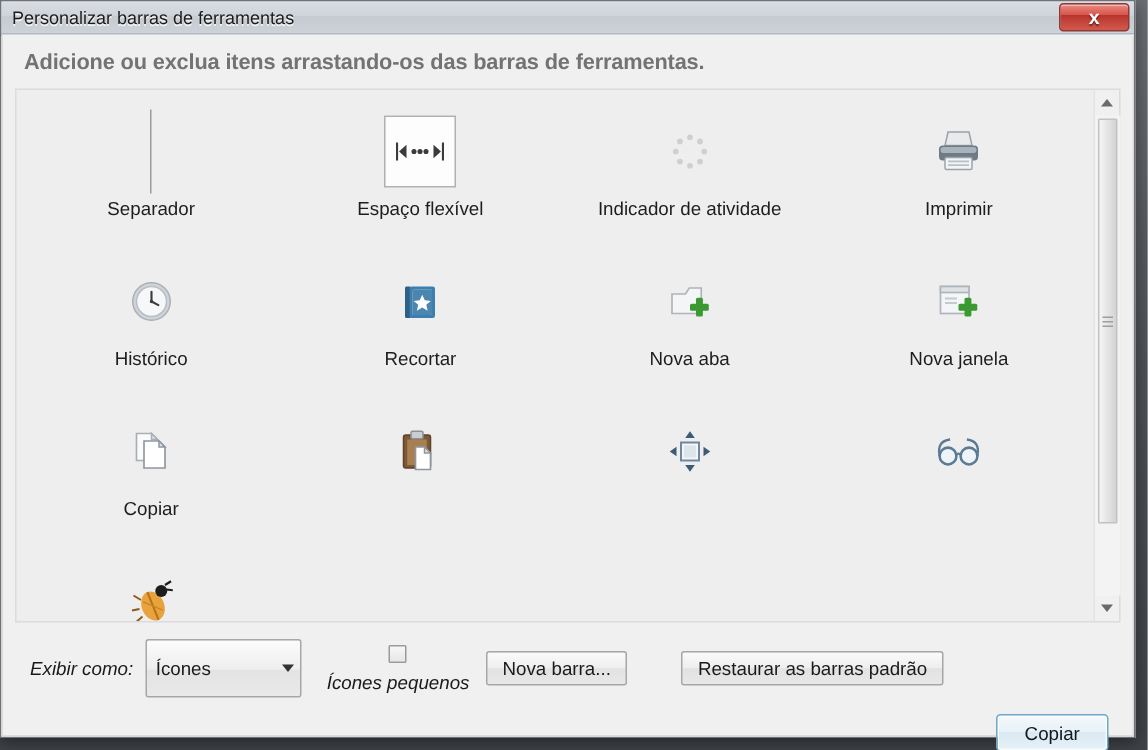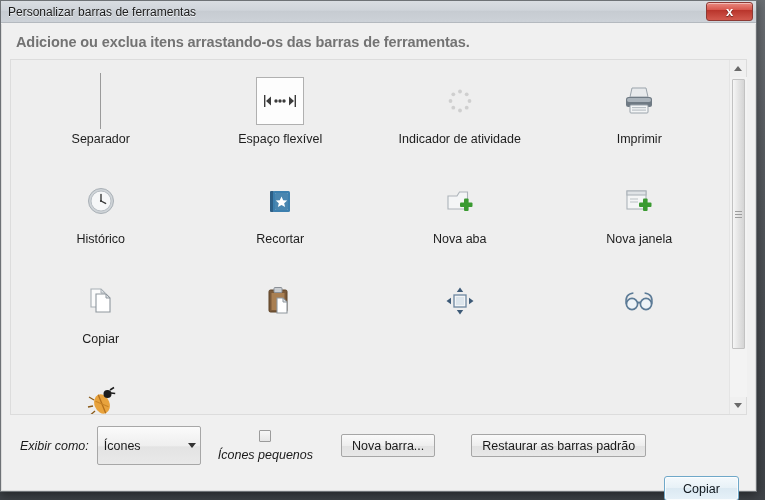--- a/index.html
+++ b/index.html
@@ -254,21 +254,21 @@
     border-radius: 2px;
     background: linear-gradient(180deg, #fafafa 0%, #eeeeee 50%, #e2e2e2 51%, #e8e8e8 100%);
     font-size: 12.5px;
     color: #1a1a1a;
     padding: 0 10px;
     cursor: pointer;
     font-family: "Liberation Sans", sans-serif;
     white-space: nowrap;
     margin-left: 28px;
   }
-  .btn-newbar { margin-left: 20px; }
+  .btn-newbar { margin-left: 3px; }
 
   .hr {
     height: 1px;
     background: #d7d7d7;
     margin: 11px 12px 0 12px;
   }
 
   .footer {
     flex: 1;
     display: flex;

